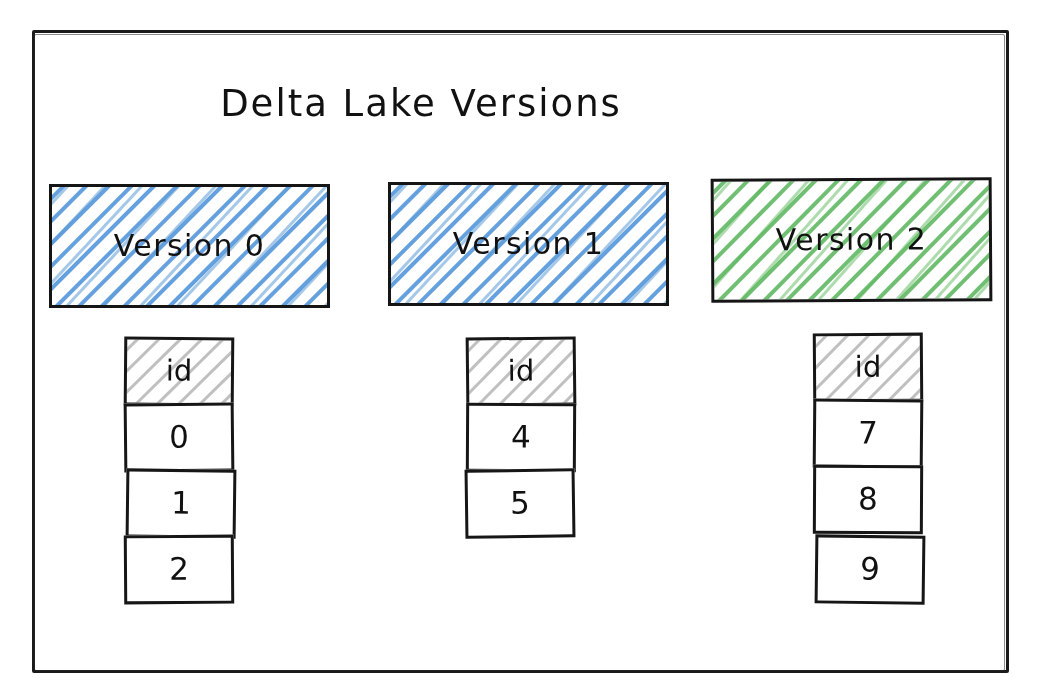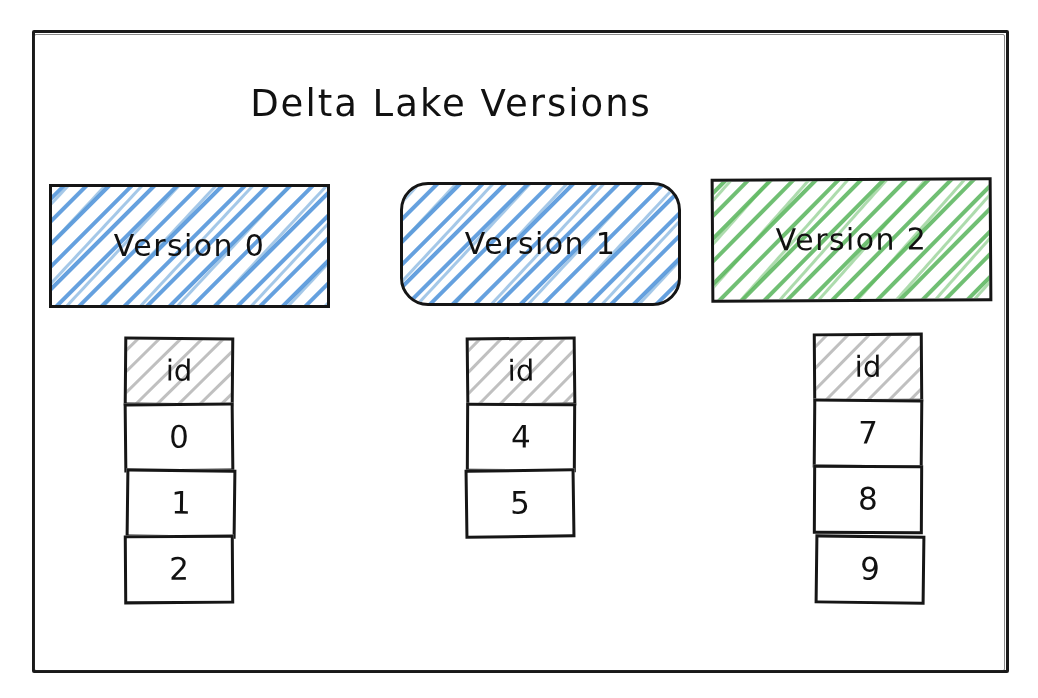--- a/index.html
+++ b/index.html
@@ -52,21 +52,20 @@
     position: absolute;
     left: 0;
     top: 82px;
     width: 842px;
     text-align: center;
     font-family: "DejaVu Sans", sans-serif;
     font-size: 37px;
     letter-spacing: 2.0px;
     color: #111111;
     white-space: nowrap;
-    padding-left: 30px;
   }
 
   
   .vbox {
     position: absolute;
     top: 182px;
     width: 281px;
     height: 124px;
     box-sizing: border-box;
     border: 3px solid #151515;
@@ -134,21 +133,21 @@
         rgba(92,184,92,0)   0px,
         rgba(92,184,92,0)  10px,
         rgba(92,184,92,.50)11px,
         rgba(92,184,92,.50)13px,
         rgba(92,184,92,0)  14px,
         rgba(92,184,92,0)  29px);
     pointer-events: none;
   }
 
   #vbox-0 { left: 49px;  top: 184px; }
-  #vbox-1 { left: 400px; top: 182px; border-radius: 28px; }
+  #vbox-1 { left: 388px; top: 182px; }
   #vbox-2 { left: 711px; top: 178px; transform: rotate(-0.35deg); }
 
   
   .table {
     position: absolute;
     text-decoration: underline;
   }
   #table-0 { left: 124px; top: 337px; }
   #table-1 { left: 466px; top: 337px; }
   #table-2 { left: 813px; top: 333px; }

